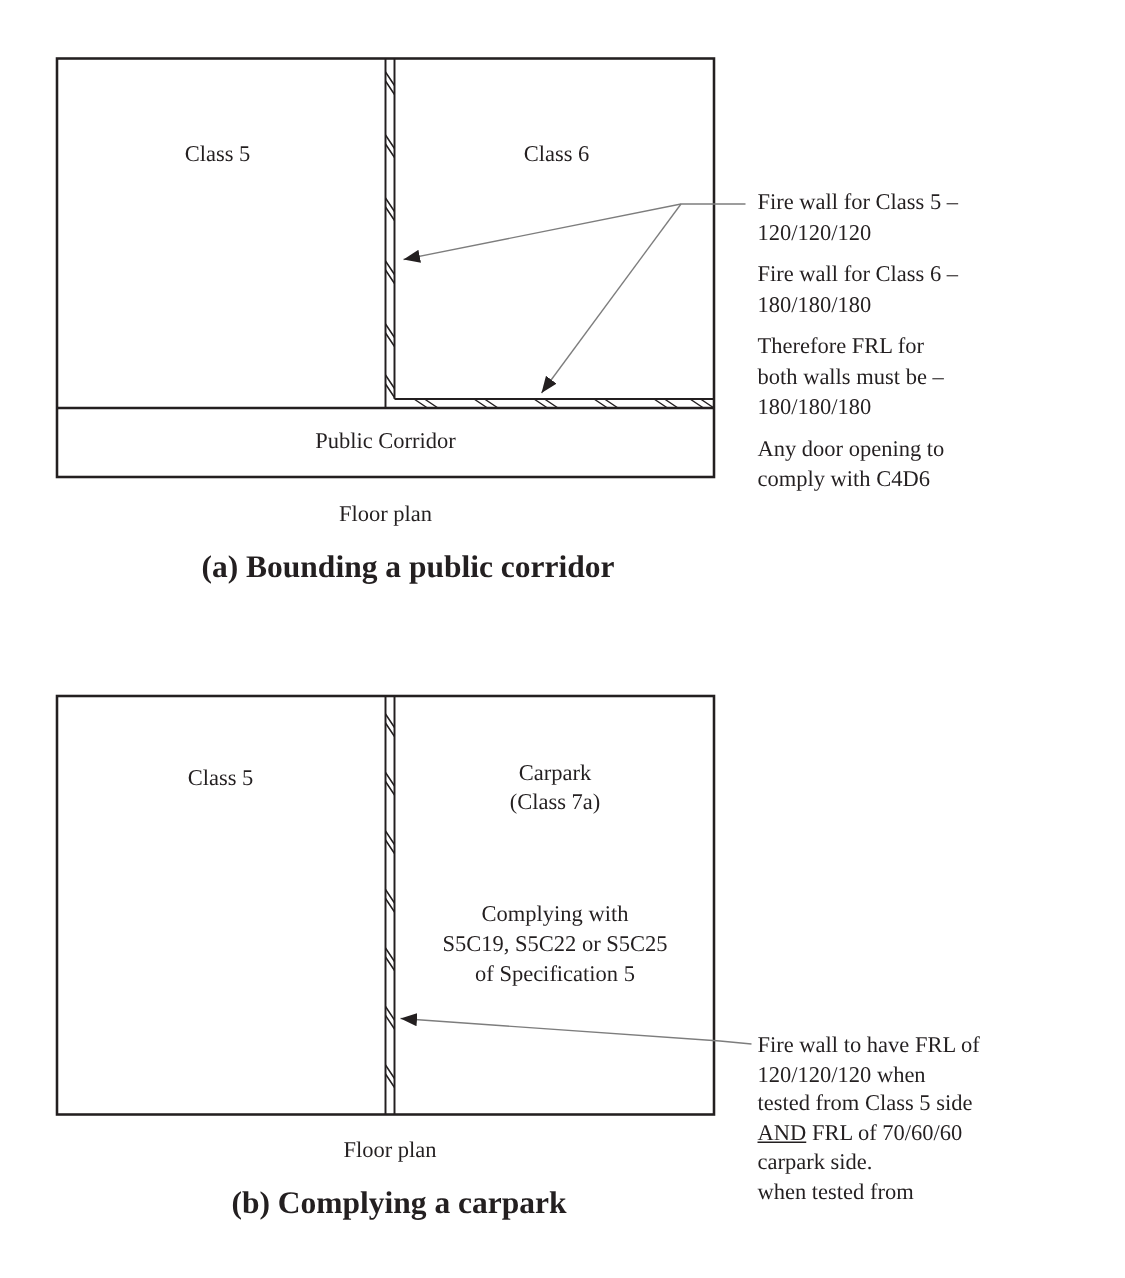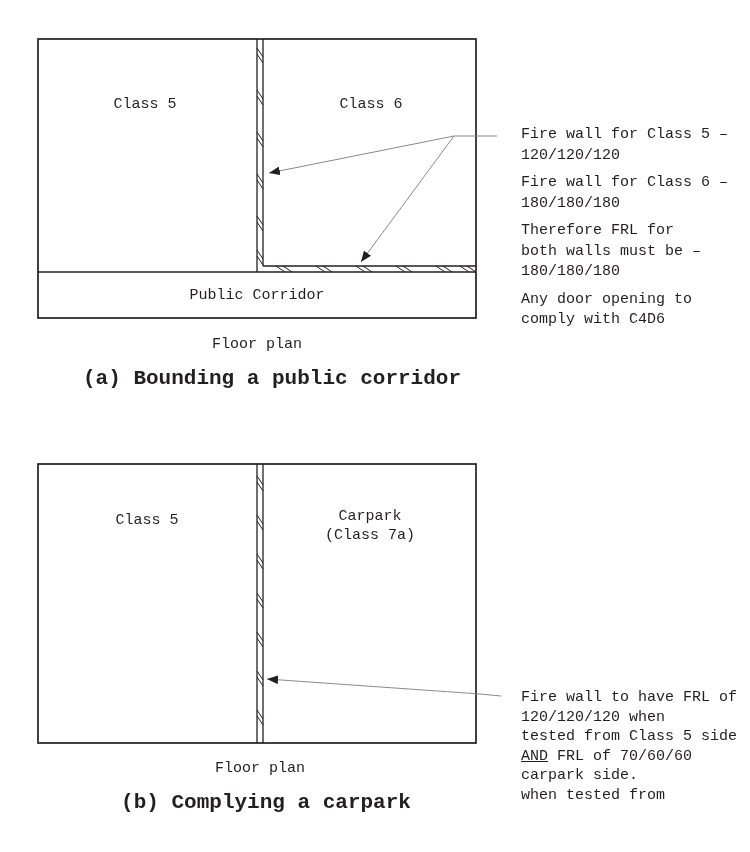--- a/index.html
+++ b/index.html
@@ -1,21 +1,21 @@
 <!DOCTYPE html>
 <html><head>
 <meta charset="utf-8">
 <style>
   html, body { margin: 0; padding: 0; background: #ffffff; }
   .page {
     position: relative;
     width: 750px;
     height: 852px;
     background: #ffffff;
-    font-family: Liberation Mono, monospace;
+    font-family: Liberation Serif, serif;
     color: #231f20;
     overflow: hidden;
   }
   .linework {
     position: absolute;
     left: 0; top: 0;
     width: 750px; height: 852px;
   }
   .lbl {
     position: absolute;
@@ -30,21 +30,21 @@
     font-weight: bold;
     font-size: 21px;
   }
   .annot {
     position: absolute;
     font-size: 15px;
     line-height: 20.5px;
     color: #231f20;
     white-space: nowrap;
   }
-  .annot .para { margin: 0 0 7px 16px; }
+  .annot .para { margin: 0 0 7px 0; }
   .annot .para:last-child { margin-bottom: 0; }
   .annot-b { line-height: 19.5px; }
   .u { text-decoration: underline; }
   .spec-block { line-height: 20px; }
 </style>
 </head>
 <body>
 
 <div class="page">
 
@@ -118,20 +118,25 @@
       <div>Any door opening to</div>
       <div>comply with C4D6</div>
     </div>
   </div>
 
   <div class="lbl" style="left:147px; top:520px;">Class 5</div>
   <div class="lbl" style="left:370px; top:526px;">
     <div>Carpark</div>
     <div>(Class 7a)</div>
   </div>
+  <div class="lbl spec-block" style="left:370px; top:630px;">
+    <div>Complying with</div>
+    <div>S5C19, S5C22 or S5C25</div>
+    <div>of Specification 5</div>
+  </div>
   <div class="lbl" style="left:260px; top:768px;">Floor plan</div>
   <div class="lbl cap" style="left:266px; top:802px;">(b) Complying a carpark</div>
 
   <div class="annot annot-b" style="left:505px; top:688px;">
     <div class="para">
       <div>Fire wall to have FRL of</div>
       <div>120/120/120 when</div>
       <div>tested from Class 5 side</div>
       <div><span class="u">AND</span><span> FRL of 70/60/60</span></div>
       <div>carpark side.</div>

